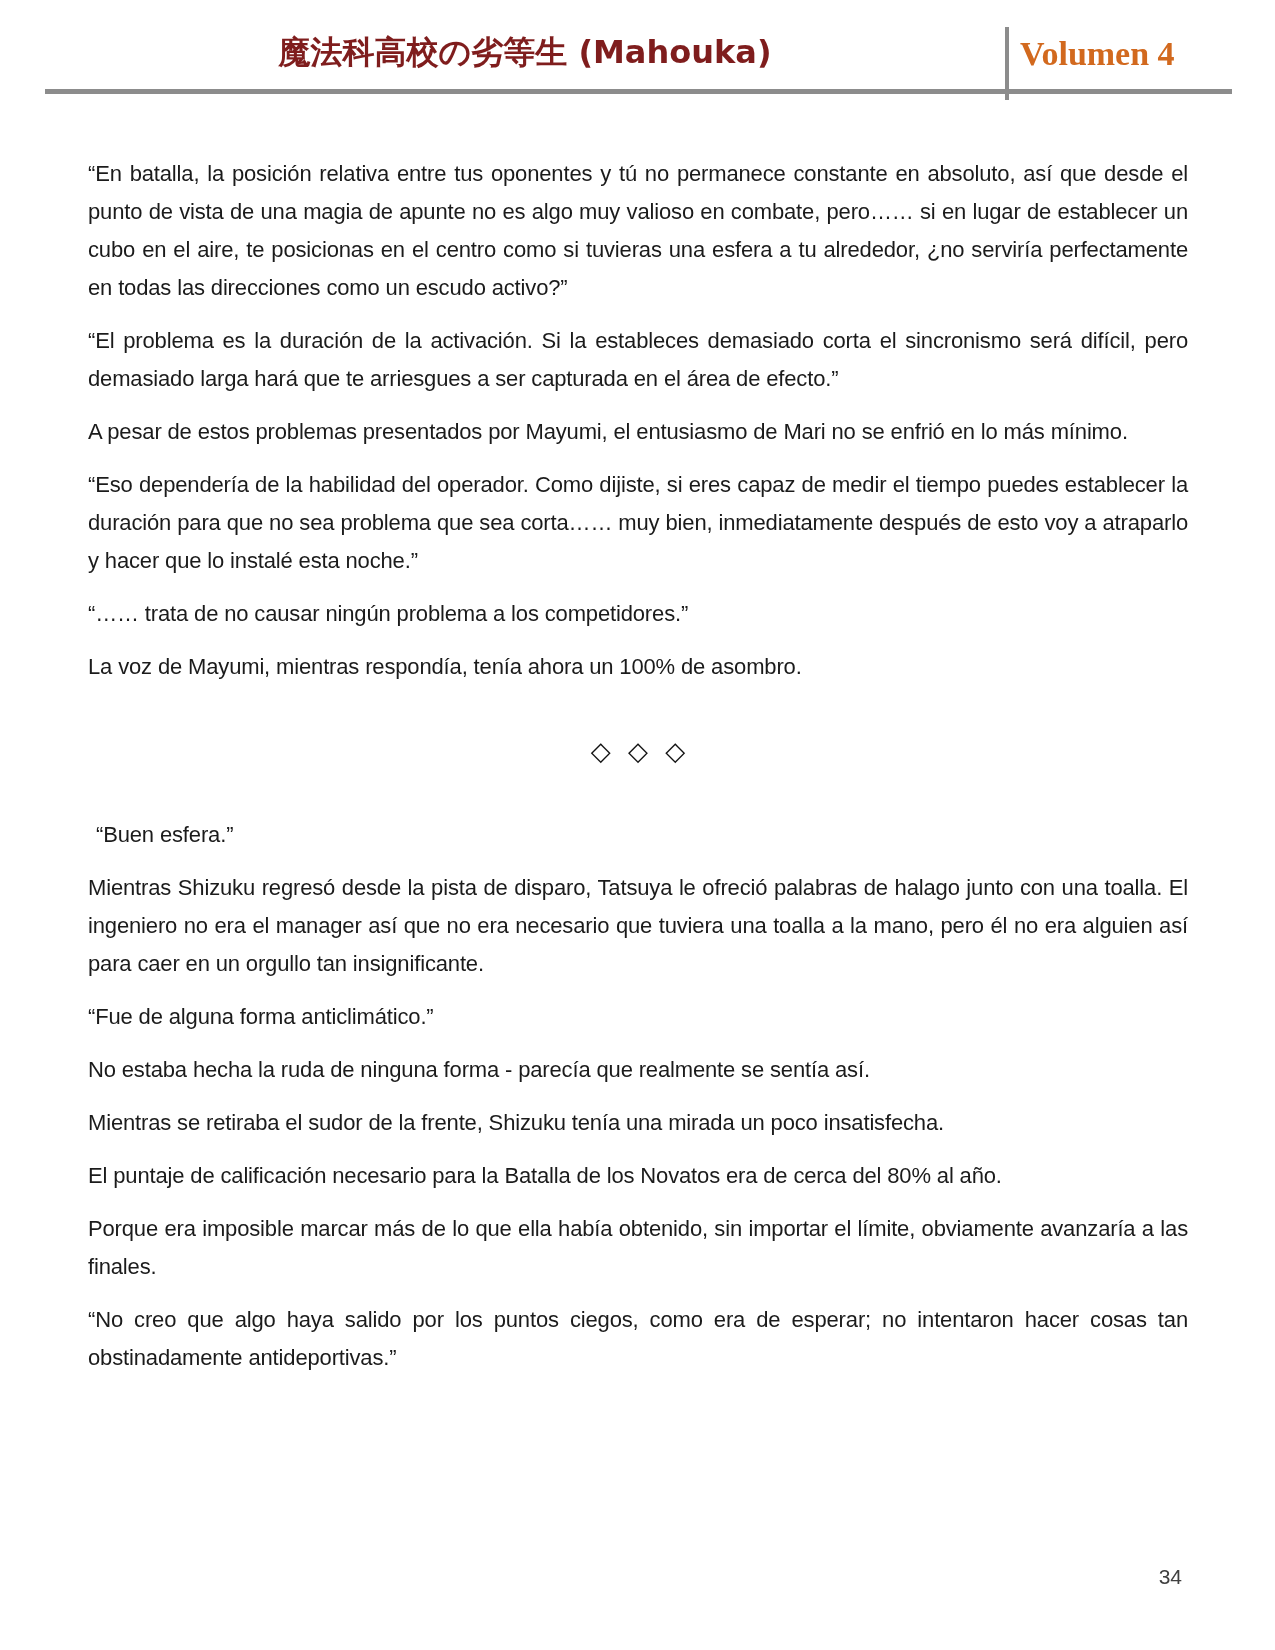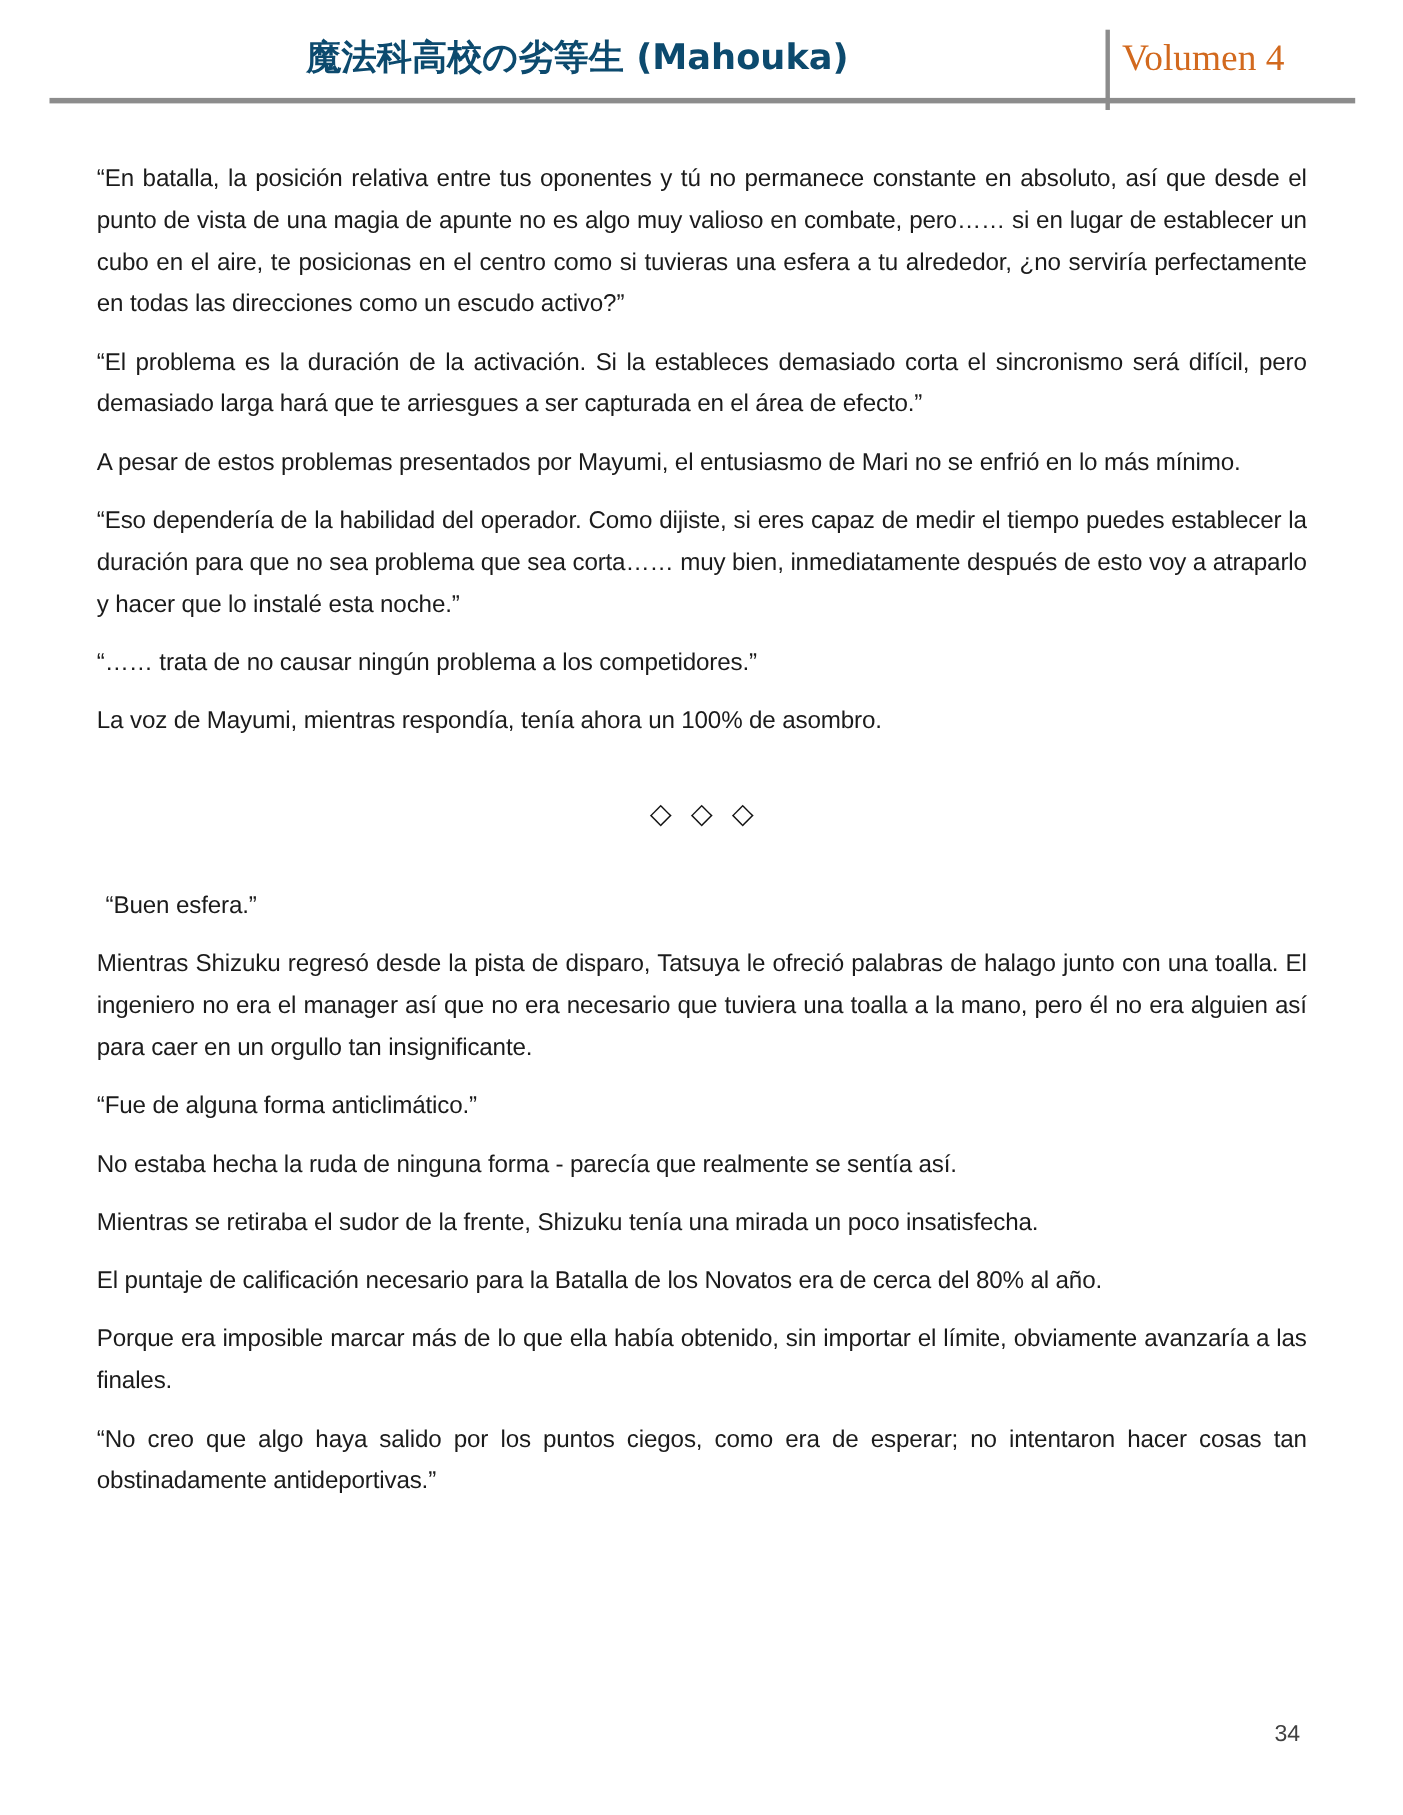--- a/index.html
+++ b/index.html
@@ -21,37 +21,37 @@
   .header-title {
     position: absolute;
     left: 45px;
     top: 28px;
     width: 960px;
     text-align: center;
     font-family: "DejaVu Sans", sans-serif;
     font-weight: bold;
     font-size: 32px;
     line-height: 48px;
-    color: #0c4a6e;
+    color: #7f1d1d;
     white-space: nowrap;
   }
   .header-vrule {
     position: absolute;
     left: 1005px;
     top: 27px;
     width: 4px;
     height: 73px;
     background: #8c8c8c;
   }
   .header-volume {
     position: absolute;
     left: 1020px;
     top: 33px;
     font-family: "Liberation Serif", serif;
-    font-weight: normal;
+    font-weight: bold;
     font-size: 34px;
     line-height: 42px;
     white-space: nowrap;
   }
   .header-hrule {
     position: absolute;
     left: 45px;
     top: 89px;
     width: 1187px;
     height: 5px;
@@ -59,21 +59,21 @@
   }
 
   
   .content {
     position: absolute;
     top: 143px;
     left: 88px;
     width: 1100px;
   }
   .content p {
-    margin: 0 0 15px 0;
+    margin: 12px 0 15px 0;
     font-size: 22px;
     line-height: 38px;
     letter-spacing: -0.15px;
     text-align: justify;
   }
   .indent-sm {
     padding-left: 8px;
   }
   .scene-break {
     text-align: center;

